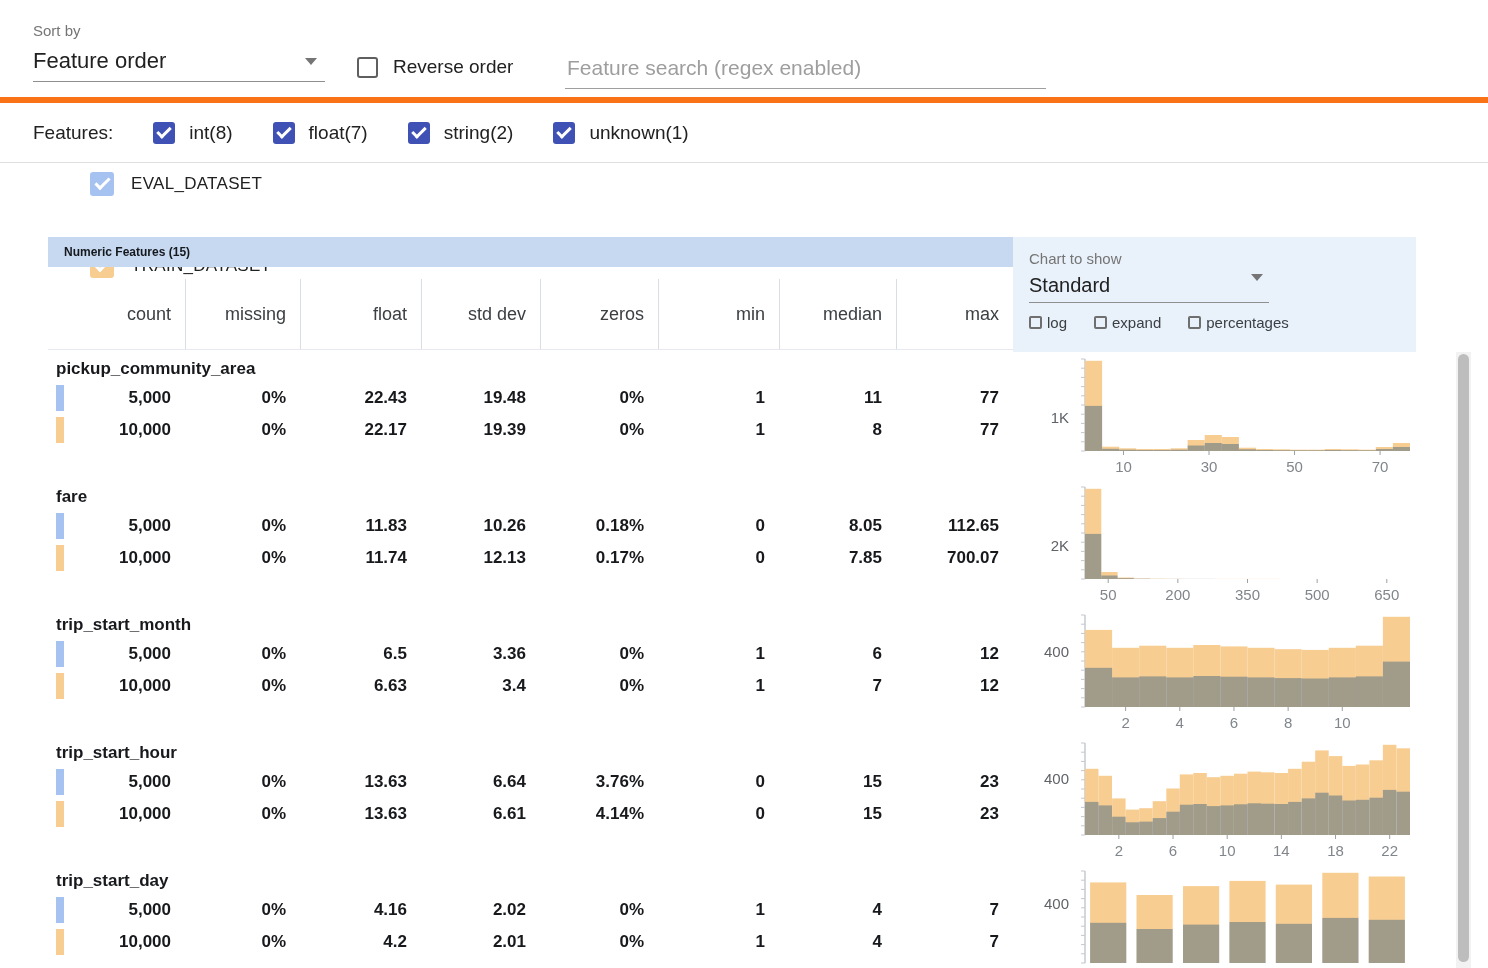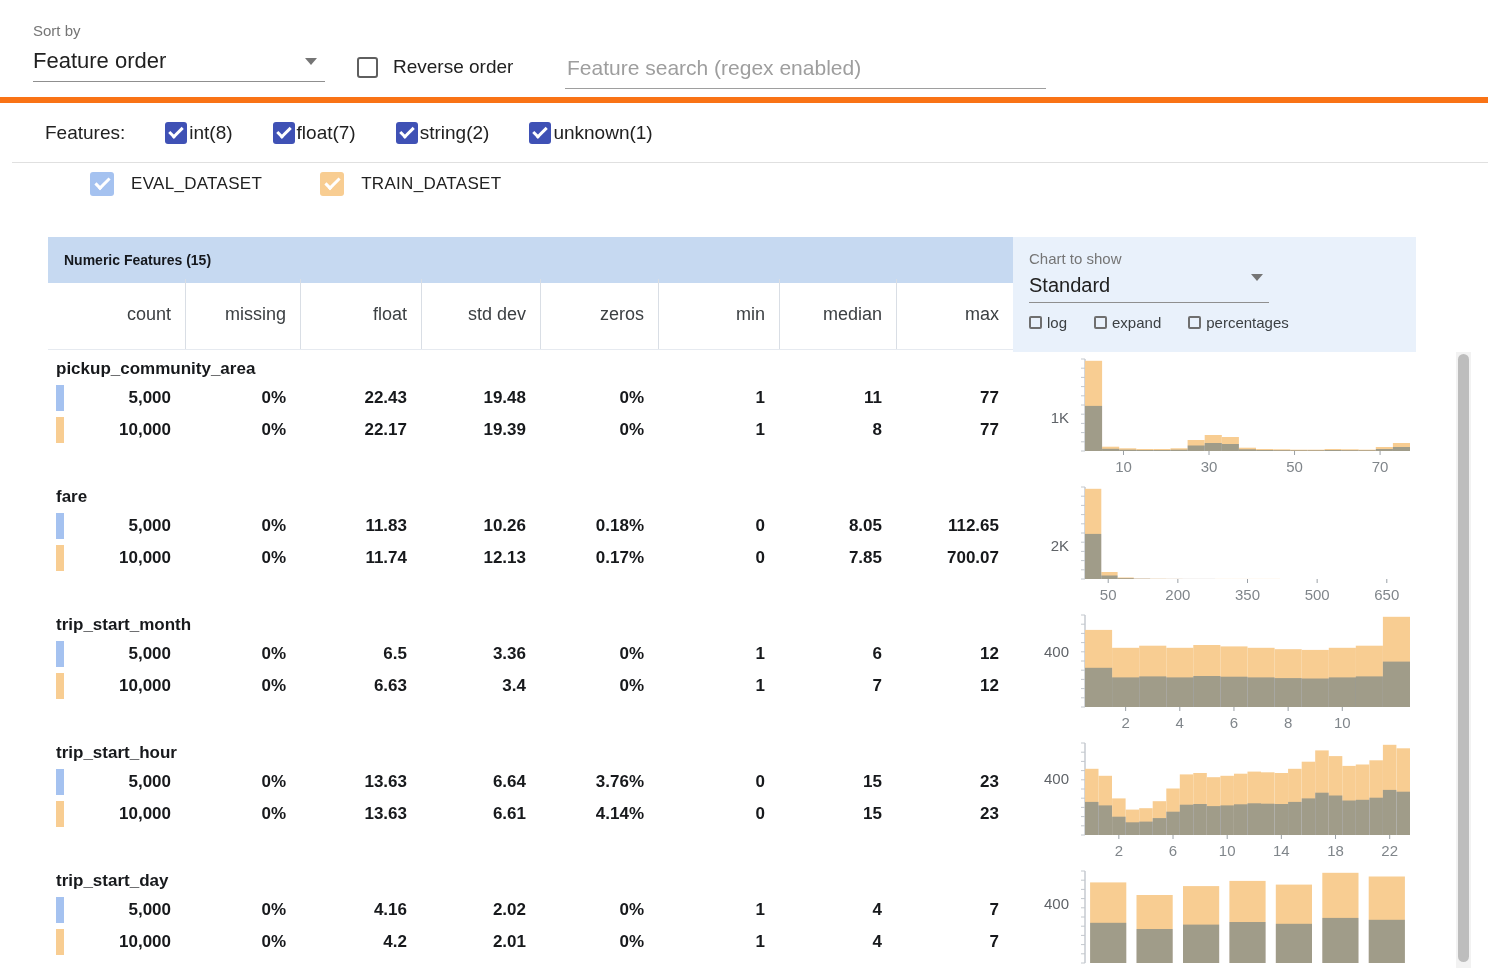--- a/index.html
+++ b/index.html
@@ -13,36 +13,36 @@
   .select-box { display:flex; justify-content:space-between; align-items:center; border-bottom:1px solid #8f8f8f; padding:9px 4px 7px 0; cursor:pointer; }
   .select-value { font-size:22px; color:#212121; }
   .dd-arrow { width:0; height:0; border-left:6px solid transparent; border-right:6px solid transparent; border-top:7px solid #757575; margin-right:4px; }
   .reverse-group { position:absolute; left:357px; top:56px; display:flex; align-items:center; gap:15px; }
   .reverse-label { font-size:19px; color:#212121; }
   .cb-unchecked { width:21px; height:21px; border:2px solid #5f5f5f; border-radius:3px; background:#fff; cursor:pointer; }
   .search-input { position:absolute; left:565px; top:48px; width:481px; border:none; border-bottom:1px solid #9e9e9e; font-size:21px; padding:8px 2px; color:#424242; outline:none; font-family:"Liberation Sans", sans-serif; }
   .search-input::placeholder { color:#9e9e9e; }
 
   
-  .features-row { position:absolute; top:104px; left:12px; right:0; height:59px; border-bottom:1px solid #e0e0e0; display:flex; align-items:center; padding-left:33px; gap:40px; }
+  .features-row { position:absolute; top:104px; left:0; right:0; height:59px; border-bottom:1px solid #e0e0e0; display:flex; align-items:center; padding-left:33px; gap:40px; }
   .features-label { font-size:19px; color:#212121; }
-  .filter-item { display:flex; align-items:center; gap:2px; cursor:pointer; }
+  .filter-item { display:flex; align-items:center; gap:14px; cursor:pointer; }
   .filter-item .lbl { font-size:19px; color:#212121; }
   .cb-checked { width:22px; height:22px; border-radius:3px; background:#3f51b5; position:relative; cursor:pointer; flex:0 0 auto; }
   .cb-checked::after { content:""; position:absolute; left:4px; top:5px; width:11px; height:5px; border-left:3px solid #fff; border-bottom:3px solid #fff; transform:rotate(-45deg); }
 
   
-  .dataset-row { position:absolute; top:172px; left:90px; display:flex; gap:58px; align-items:flex-start; }
+  .dataset-row { position:absolute; top:172px; left:90px; display:flex; gap:58px; align-items:flex-start;flex-direction:column; }
   .dataset-item { display:flex; align-items:center; gap:17px; }
   .dataset-item .lbl { font-size:17px; color:#212121; letter-spacing:.3px; }
   .dataset-cb { width:24px; height:24px; border-radius:3px; position:relative; cursor:pointer; }
   .dataset-cb::after { content:""; position:absolute; left:5px; top:6px; width:12px; height:5px; border-left:3px solid #fff; border-bottom:3px solid #fff; transform:rotate(-45deg); }
 
   
-  .numeric-header { position:absolute; left:48px; top:237px; width:965px; height:46px; background:#c6d9f1; display:flex; align-items:center; padding-left:16px; font-size:14px; font-weight:bold; color:#15181d; }
+  .numeric-header { position:absolute; left:48px; top:237px; width:965px; height:30px; background:#c6d9f1; display:flex; align-items:center; padding-left:16px; font-size:12px; font-weight:bold; color:#15181d; }
   .stats-header { position:absolute; left:48px; top:279px; width:965px; height:71px; display:grid; grid-template-columns:137px 115px 121px 119px 118px 121px 117px 117px; border-bottom:1px solid #e6eaf0; }
   .hcell { display:flex; align-items:center; justify-content:flex-end; padding-right:14px; font-size:18px; color:#3c4043; border-left:1px solid #d9dee5; }
   .hcell:first-child { border-left:none; }
 
   
   .chart-controls { position:absolute; left:1013px; top:237px; width:403px; height:115px; background:#e9f1fb; padding:13px 0 0 16px; }
   .cc-select { width:240px; display:flex; justify-content:space-between; align-items:flex-start; border-bottom:1px solid #8f8f8f; padding:7px 2px 5px 0; cursor:pointer; }
   .cc-select .val { font-size:20px; color:#212121; }
   .cc-options { display:flex; align-items:center; margin-top:11px; gap:27px; }
   .cc-opt { display:flex; align-items:center; gap:5px; cursor:pointer; }

